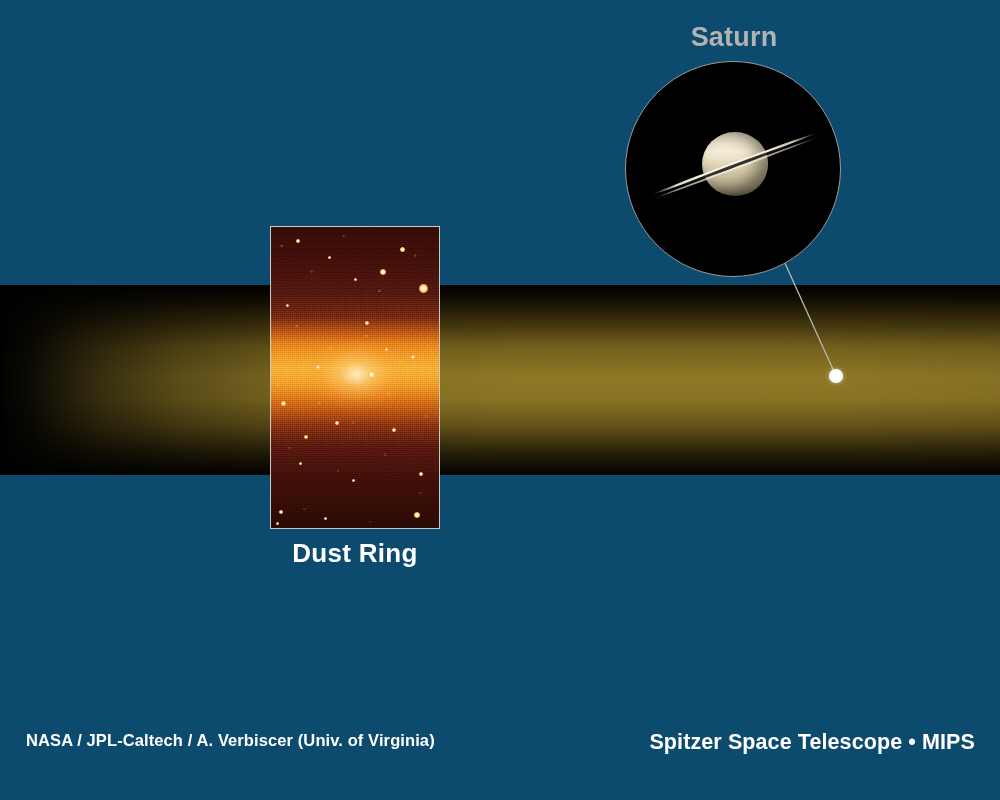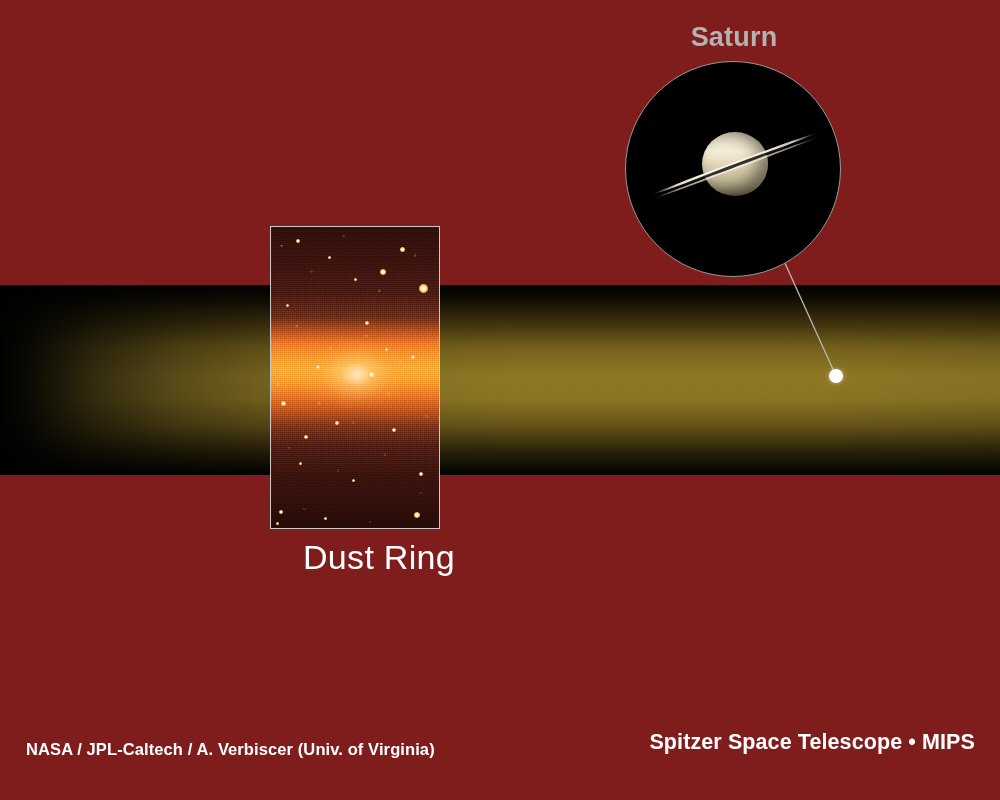--- a/index.html
+++ b/index.html
@@ -5,21 +5,21 @@
 <style>
   html, body {
     margin: 0;
     padding: 0;
     background: #000;
   }
   #stage {
     position: relative;
     width: 1000px;
     height: 800px;
-    background: #7f1d1d;
+    background: #0c4a6e;
     overflow: hidden;
     font-family: "Liberation Sans", sans-serif;
     -webkit-font-smoothing: antialiased;
   }
 
   
   .dust-band {
     position: absolute;
     left: 0;
     top: 285px;
@@ -257,24 +257,24 @@
     position: absolute;
     border-radius: 50%;
     background: radial-gradient(circle,
       #ffffff 0%, #fff3cf 30%, #ffbb55 58%, rgba(255,140,40,0) 100%);
   }
   .inset-caption {
     position: absolute;
     left: 255px;
     top: 538px;
     width: 200px;
-    text-align: right;
+    text-align: center;
     color: #ffffff;
-    font-size: 34px;
-    font-weight: normal;
+    font-size: 26px;
+    font-weight: bold;
     letter-spacing: .3px;
   }
 
   
   .cap-left {
     position: absolute;
     left: 26px;
     top: 729px;
     color: #ffffff;
   }
@@ -290,21 +290,21 @@
     font-weight: bold;
     letter-spacing: .1px;
     line-height: 26px;
     white-space: nowrap;
   }
   .cap-sub {
     font-size: 16.5px;
     font-weight: bold;
     letter-spacing: .1px;
     line-height: 22px;
-    margin-top: 9px;
+    margin-top: 0;
     white-space: nowrap;
   }
 </style>
 </head>
 <body>
 
 <div id="stage">
 
   <div class="dust-band">
     <div class="vert"></div>

